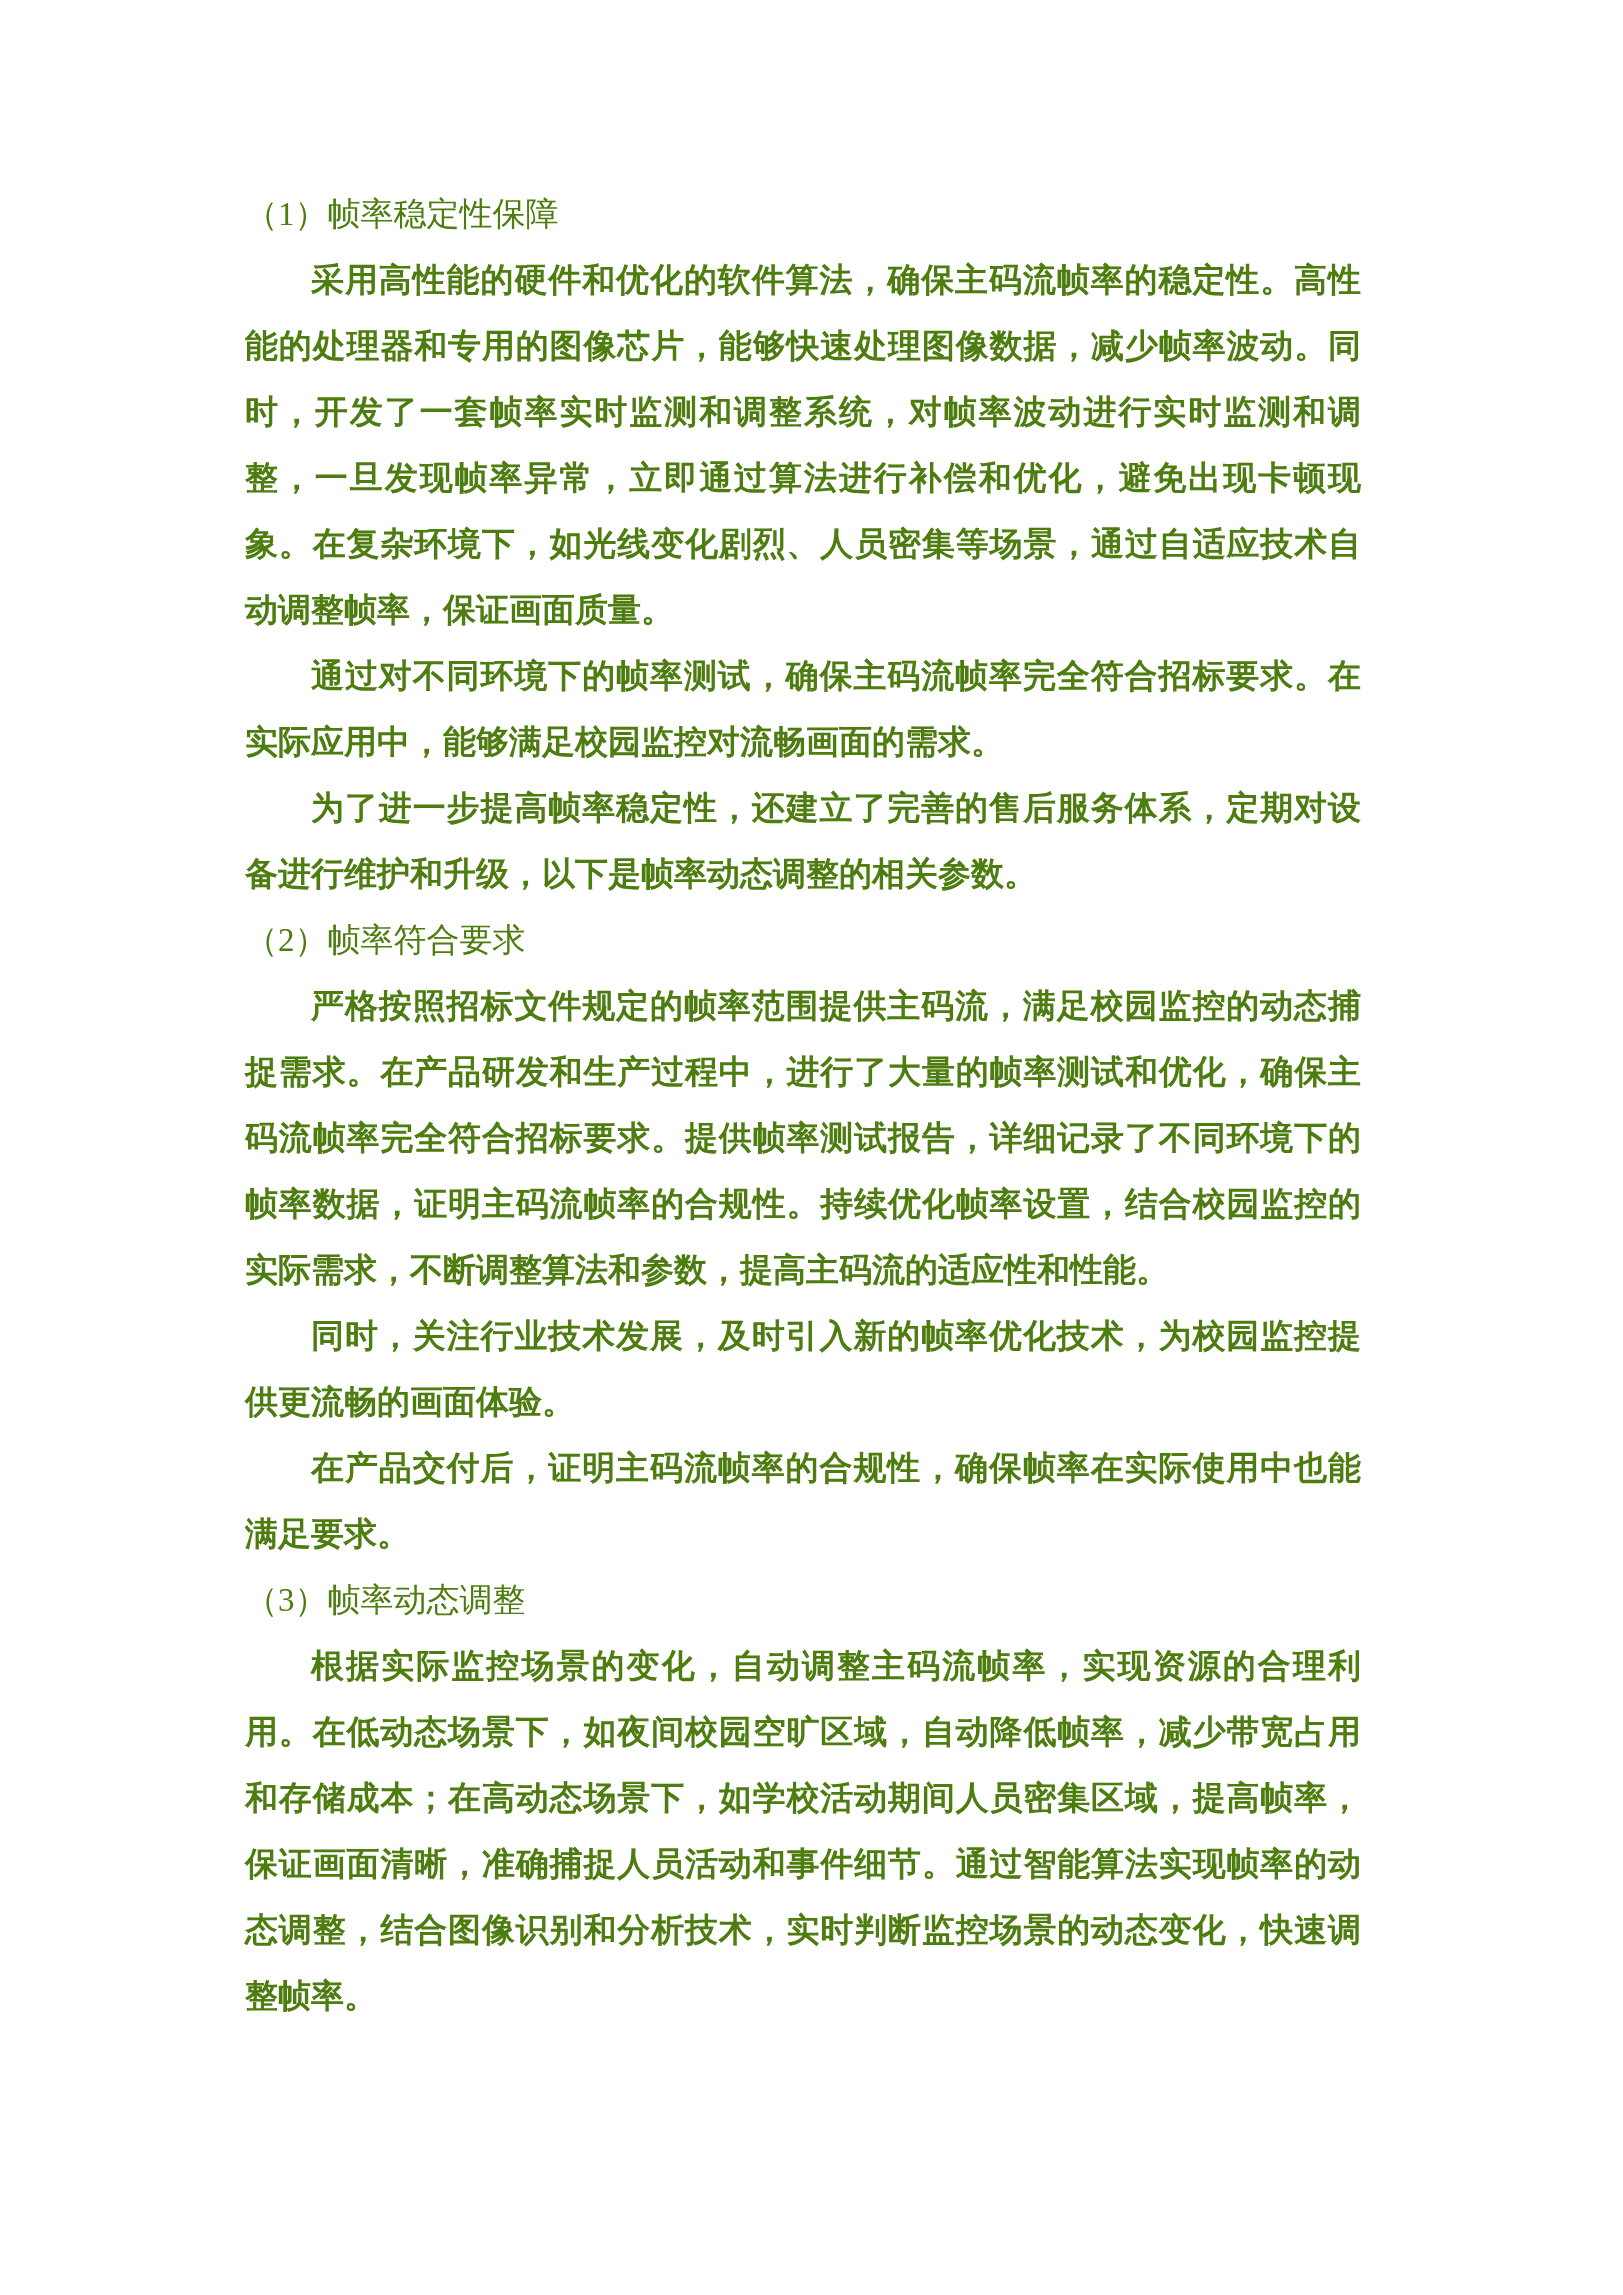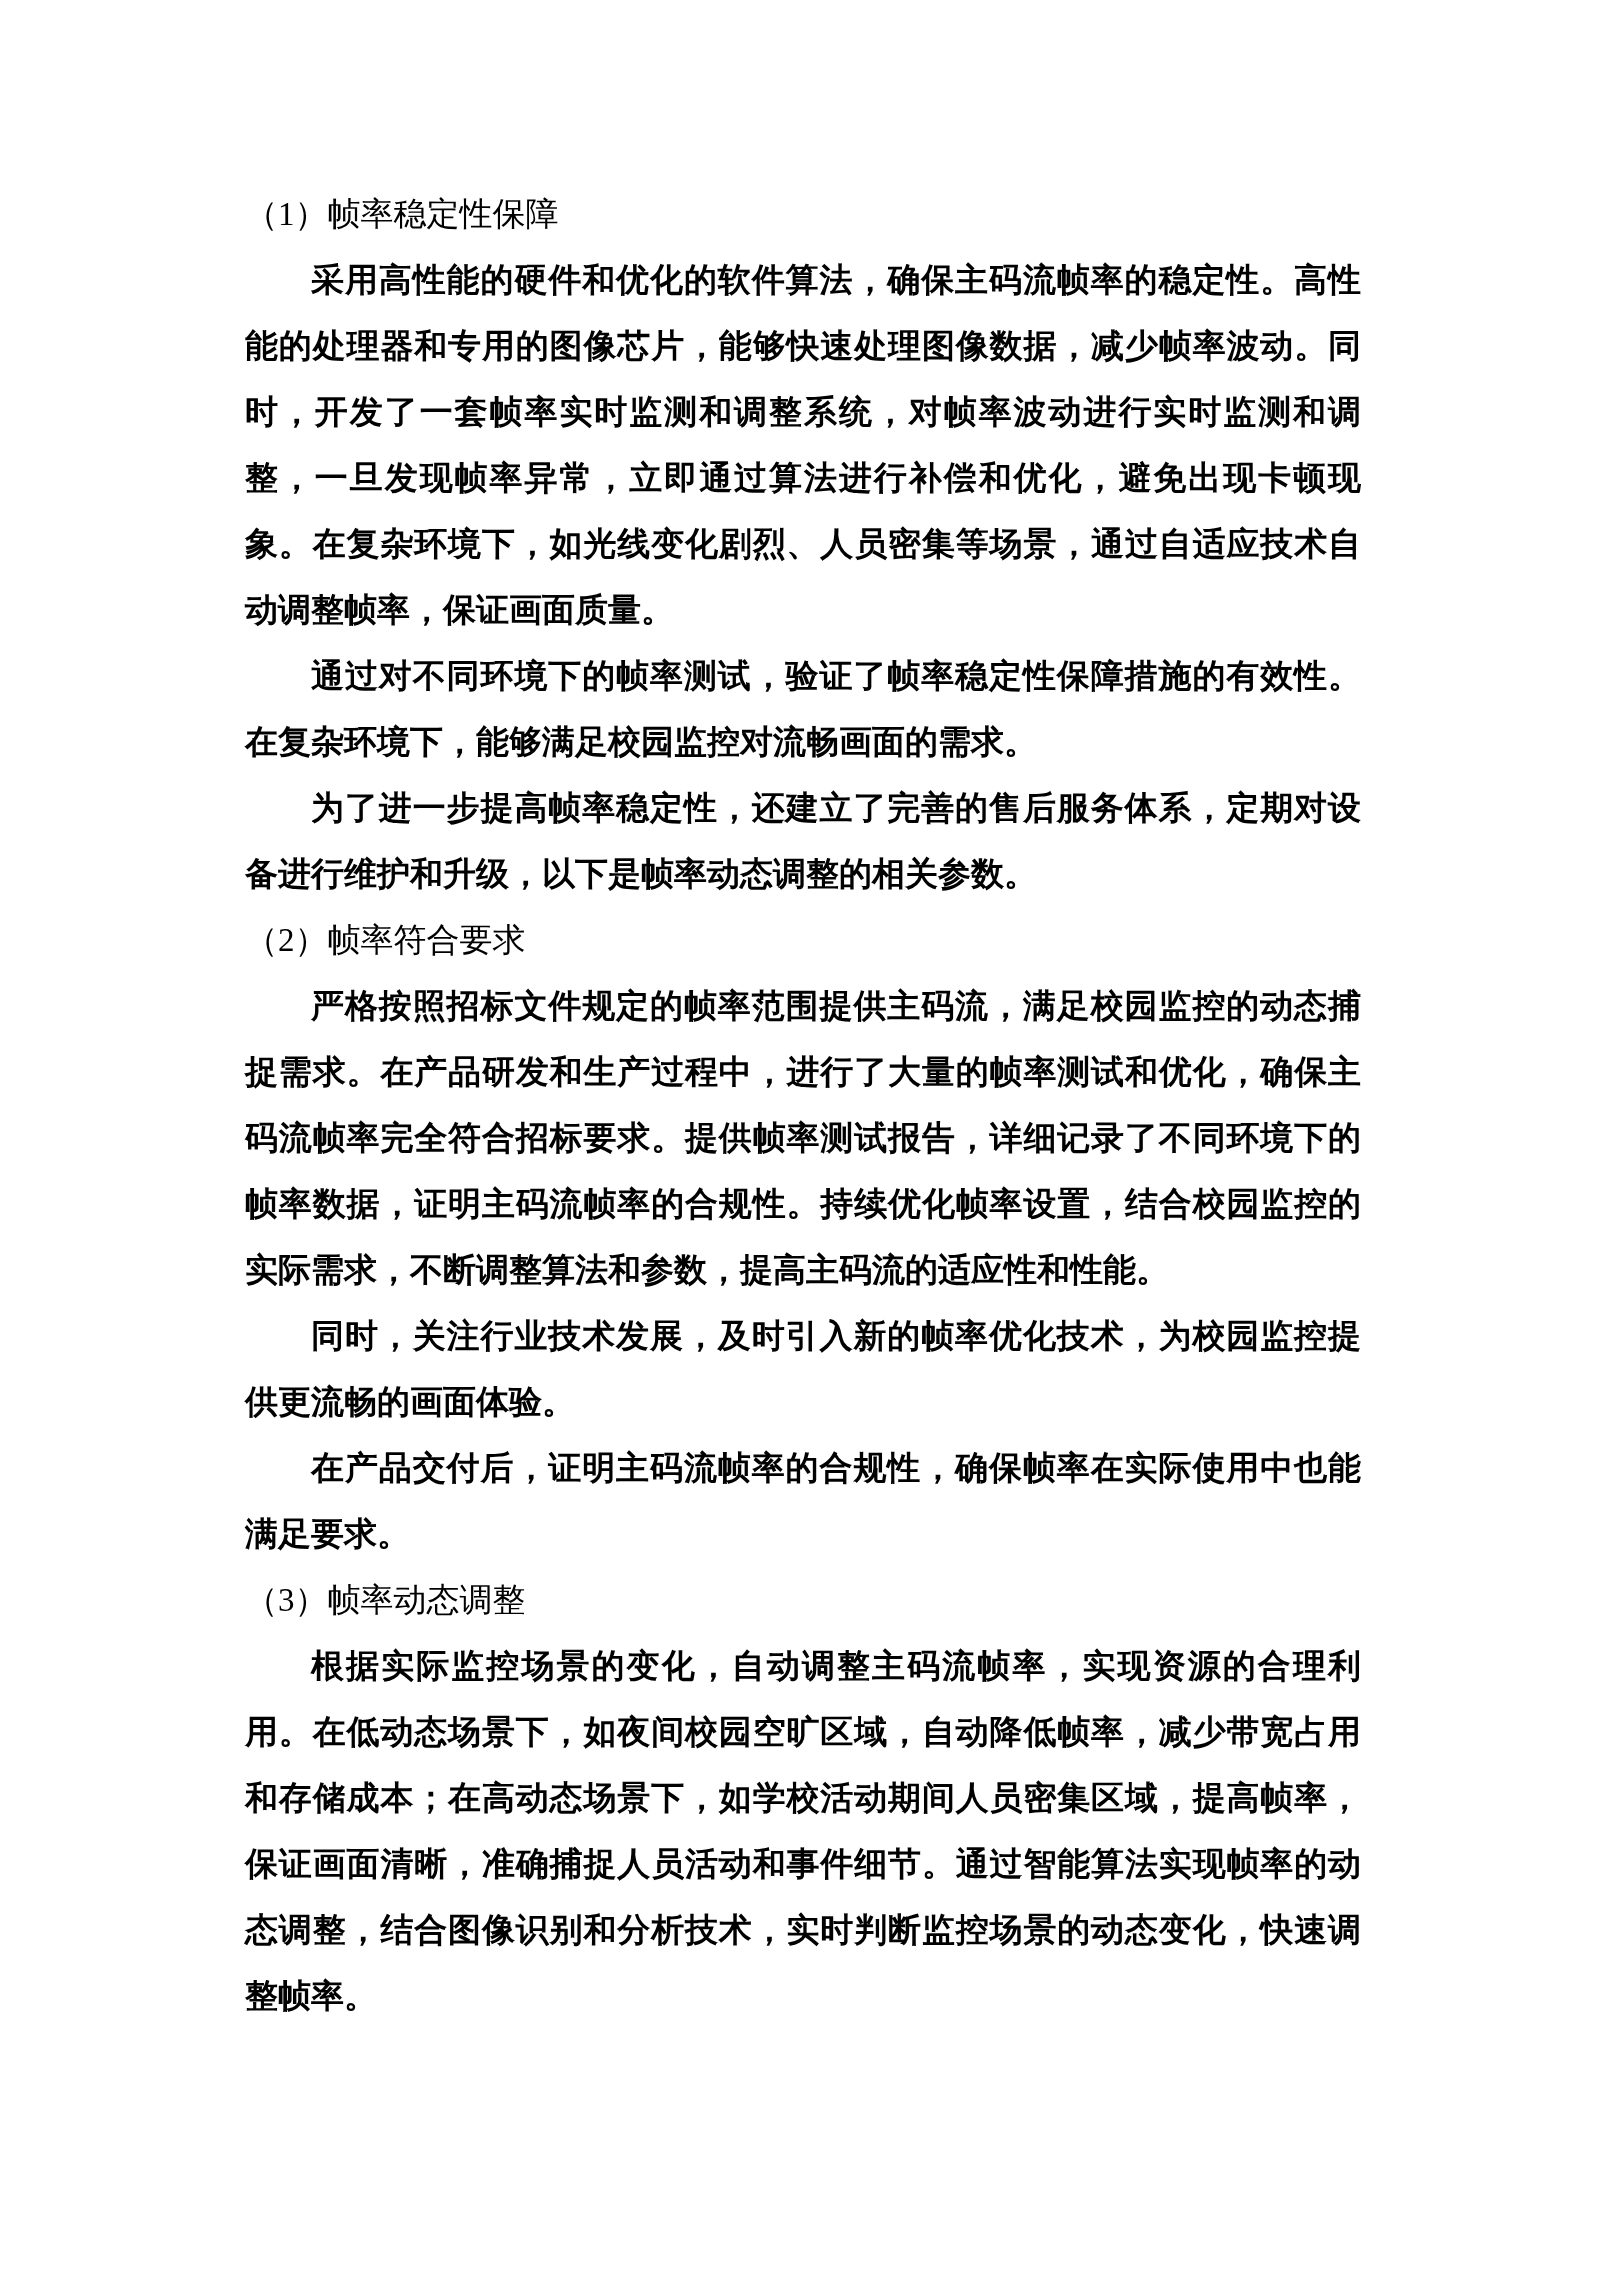--- a/index.html
+++ b/index.html
@@ -34,24 +34,24 @@
   }
   .doc-paragraph {
     margin: 0;
     text-indent: 2em;
     font-weight: bold;
   }
 </style>
 </head>
 <body style="background: rgb(255, 255, 255);">
 
-<div class="doc-content" style="color: #000000;">
+<div class="doc-content" style="color: #4d7c0f;">
   <p class="doc-heading">（1）帧率稳定性保障</p>
   <p class="doc-paragraph">采用高性能的硬件和优化的软件算法，确保主码流帧率的稳定性。高性能的处理器和专用的图像芯片，能够快速处理图像数据，减少帧率波动。同时，开发了一套帧率实时监测和调整系统，对帧率波动进行实时监测和调整，一旦发现帧率异常，立即通过算法进行补偿和优化，避免出现卡顿现象。在复杂环境下，如光线变化剧烈、人员密集等场景，通过自适应技术自动调整帧率，保证画面质量。</p>
-  <p class="doc-paragraph">通过对不同环境下的帧率测试，验证了帧率稳定性保障措施的有效性。在复杂环境下，能够满足校园监控对流畅画面的需求。</p>
+  <p class="doc-paragraph">通过对不同环境下的帧率测试，确保主码流帧率完全符合招标要求。在实际应用中，能够满足校园监控对流畅画面的需求。</p>
   <p class="doc-paragraph">为了进一步提高帧率稳定性，还建立了完善的售后服务体系，定期对设备进行维护和升级，以下是帧率动态调整的相关参数。</p>
   <p class="doc-heading">（2）帧率符合要求</p>
   <p class="doc-paragraph">严格按照招标文件规定的帧率范围提供主码流，满足校园监控的动态捕捉需求。在产品研发和生产过程中，进行了大量的帧率测试和优化，确保主码流帧率完全符合招标要求。提供帧率测试报告，详细记录了不同环境下的帧率数据，证明主码流帧率的合规性。持续优化帧率设置，结合校园监控的实际需求，不断调整算法和参数，提高主码流的适应性和性能。</p>
   <p class="doc-paragraph">同时，关注行业技术发展，及时引入新的帧率优化技术，为校园监控提供更流畅的画面体验。</p>
   <p class="doc-paragraph">在产品交付后，证明主码流帧率的合规性，确保帧率在实际使用中也能满足要求。</p>
   <p class="doc-heading">（3）帧率动态调整</p>
   <p class="doc-paragraph">根据实际监控场景的变化，自动调整主码流帧率，实现资源的合理利用。在低动态场景下，如夜间校园空旷区域，自动降低帧率，减少带宽占用和存储成本；在高动态场景下，如学校活动期间人员密集区域，提高帧率，保证画面清晰，准确捕捉人员活动和事件细节。通过智能算法实现帧率的动态调整，结合图像识别和分析技术，实时判断监控场景的动态变化，快速调整帧率。</p>
 </div>
 
 

